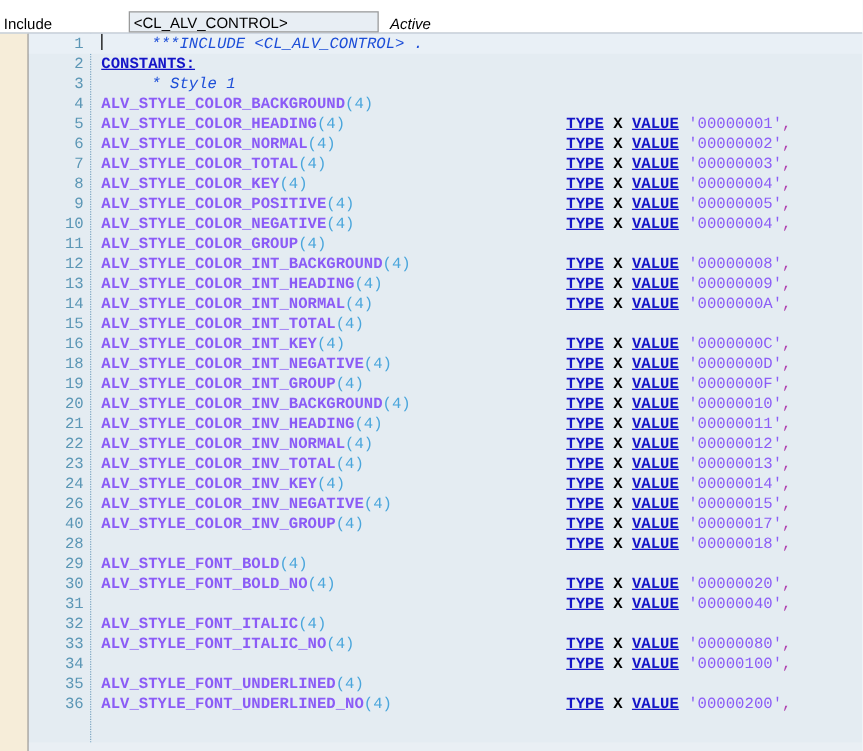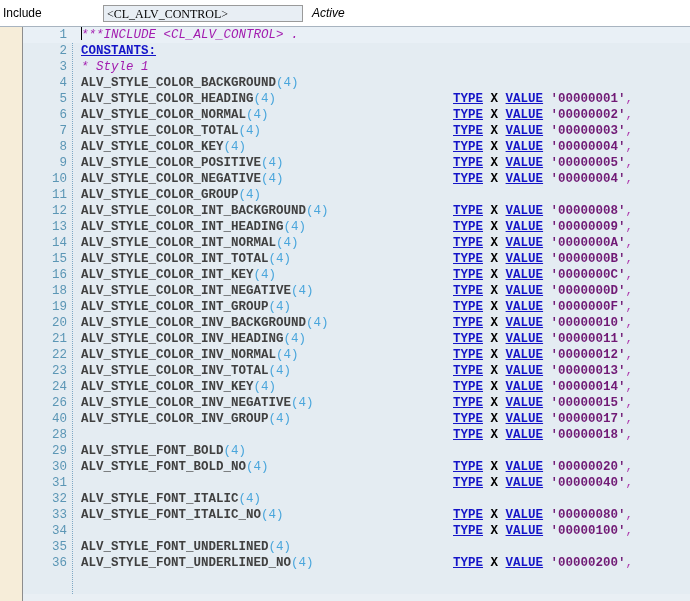--- a/index.html
+++ b/index.html
@@ -15,38 +15,38 @@
     -webkit-font-smoothing: none;
   }
 
   
   #header {
     position: relative;
     height: 26px;
     background: #ffffff;
     border-bottom: 1px solid #a8b4c0;
     display: flex;
-    align-items: center;
+    align-items: flex-end;
   }
   .hdr-label {
     font-size: 12px;
     color: #000000;
     padding-left: 3px;
     width: 100px;
     flex: 0 0 auto;
     white-space: nowrap;
   }
   .hdr-input {
     width: 200px;
     height: 17px;
     line-height: 17px;
     box-sizing: border-box;
     border: 1px solid #9a9a9a;
     background: #e8eef4;
-    font-family: Liberation Serif, serif;
+    font-family: Liberation Sans, sans-serif;
     font-size: 12px;
     color: #000000;
     padding: 0 3px;
     flex: 0 0 auto;
     white-space: nowrap;
     overflow: hidden;
   }
   .hdr-status {
     font-size: 12px;
     color: #000000;
@@ -117,26 +117,26 @@
   .caret {
     display: inline-block;
     width: 1px;
     height: 13px;
     background: #000000;
     vertical-align: -2px;
     margin-right: -1px;
   }
 
   
-  .t-cmt  { color: #a21caf; font-style: italic; }
+  .t-cmt  { color: #1d4ed8; font-style: italic; padding-left: 40px; }
   .t-kw   { color: #1414c8; font-weight: bold; text-decoration: underline; }
-  .t-id   { color: #404040; font-weight: bold; margin-top: 40px; }
+  .t-id   { color: #8b5cf6; font-weight: bold; margin-top: 40px; }
   .t-len  { color: #4aa6dc; }
   .t-typ  { color: #000000; font-weight: bold; }
-  .t-str  { color: #701a75; font-weight: bold; }
+  .t-str  { color: #8b5cf6; }
   .t-pun  { color: #b03fb0; }
 
   .rhs {
     position: absolute;
     left: 372px;
     white-space: nowrap;
   }
 </style>
 </head>
 <body>
@@ -199,21 +199,21 @@
         <div class="line">
           <span class="lno">12</span>
           <div class="lsrc"><span class="t-id"> ALV_STYLE_COLOR_INT_BACKGROUND</span><span class="t-len">(4)</span><div class="rhs"><span class="t-kw">TYPE</span> <span class="t-typ">X</span> <span class="t-kw">VALUE</span> <span class="t-str">'00000009'</span><span class="t-pun">,</span></div></div>
         </div>
         <div class="line">
           <span class="lno">13</span>
           <div class="lsrc"><span class="t-id"> ALV_STYLE_COLOR_INT_HEADING</span><span class="t-len">(4)</span><div class="rhs"><span class="t-kw">TYPE</span> <span class="t-typ">X</span> <span class="t-kw">VALUE</span> <span class="t-str">'0000000A'</span><span class="t-pun">,</span></div></div>
         </div>
         <div class="line">
           <span class="lno">14</span>
-          <div class="lsrc"><span class="t-id"> ALV_STYLE_COLOR_INT_NORMAL</span><span class="t-len">(4)</span><div class="rhs"><span class="t-kw">TYPE</span> <span class="t-typ">X</span> <span class="t-kw">VALUE</span> <span class="t-str">'0000000B'</span><span class="t-pun">,</span></div></div>
+          <div class="lsrc"><span class="t-id"> ALV_STYLE_COLOR_INT_NORMAL</span><span class="t-len">(4)</span></div>
         </div>
         <div class="line">
           <span class="lno">15</span>
           <div class="lsrc"><span class="t-id"> ALV_STYLE_COLOR_INT_TOTAL</span><span class="t-len">(4)</span><div class="rhs"><span class="t-kw">TYPE</span> <span class="t-typ">X</span> <span class="t-kw">VALUE</span> <span class="t-str">'0000000C'</span><span class="t-pun">,</span></div></div>
         </div>
         <div class="line">
           <span class="lno">16</span>
           <div class="lsrc"><span class="t-id"> ALV_STYLE_COLOR_INT_KEY</span><span class="t-len">(4)</span><div class="rhs"><span class="t-kw">TYPE</span> <span class="t-typ">X</span> <span class="t-kw">VALUE</span> <span class="t-str">'0000000D'</span><span class="t-pun">,</span></div></div>
         </div>
         <div class="line">

